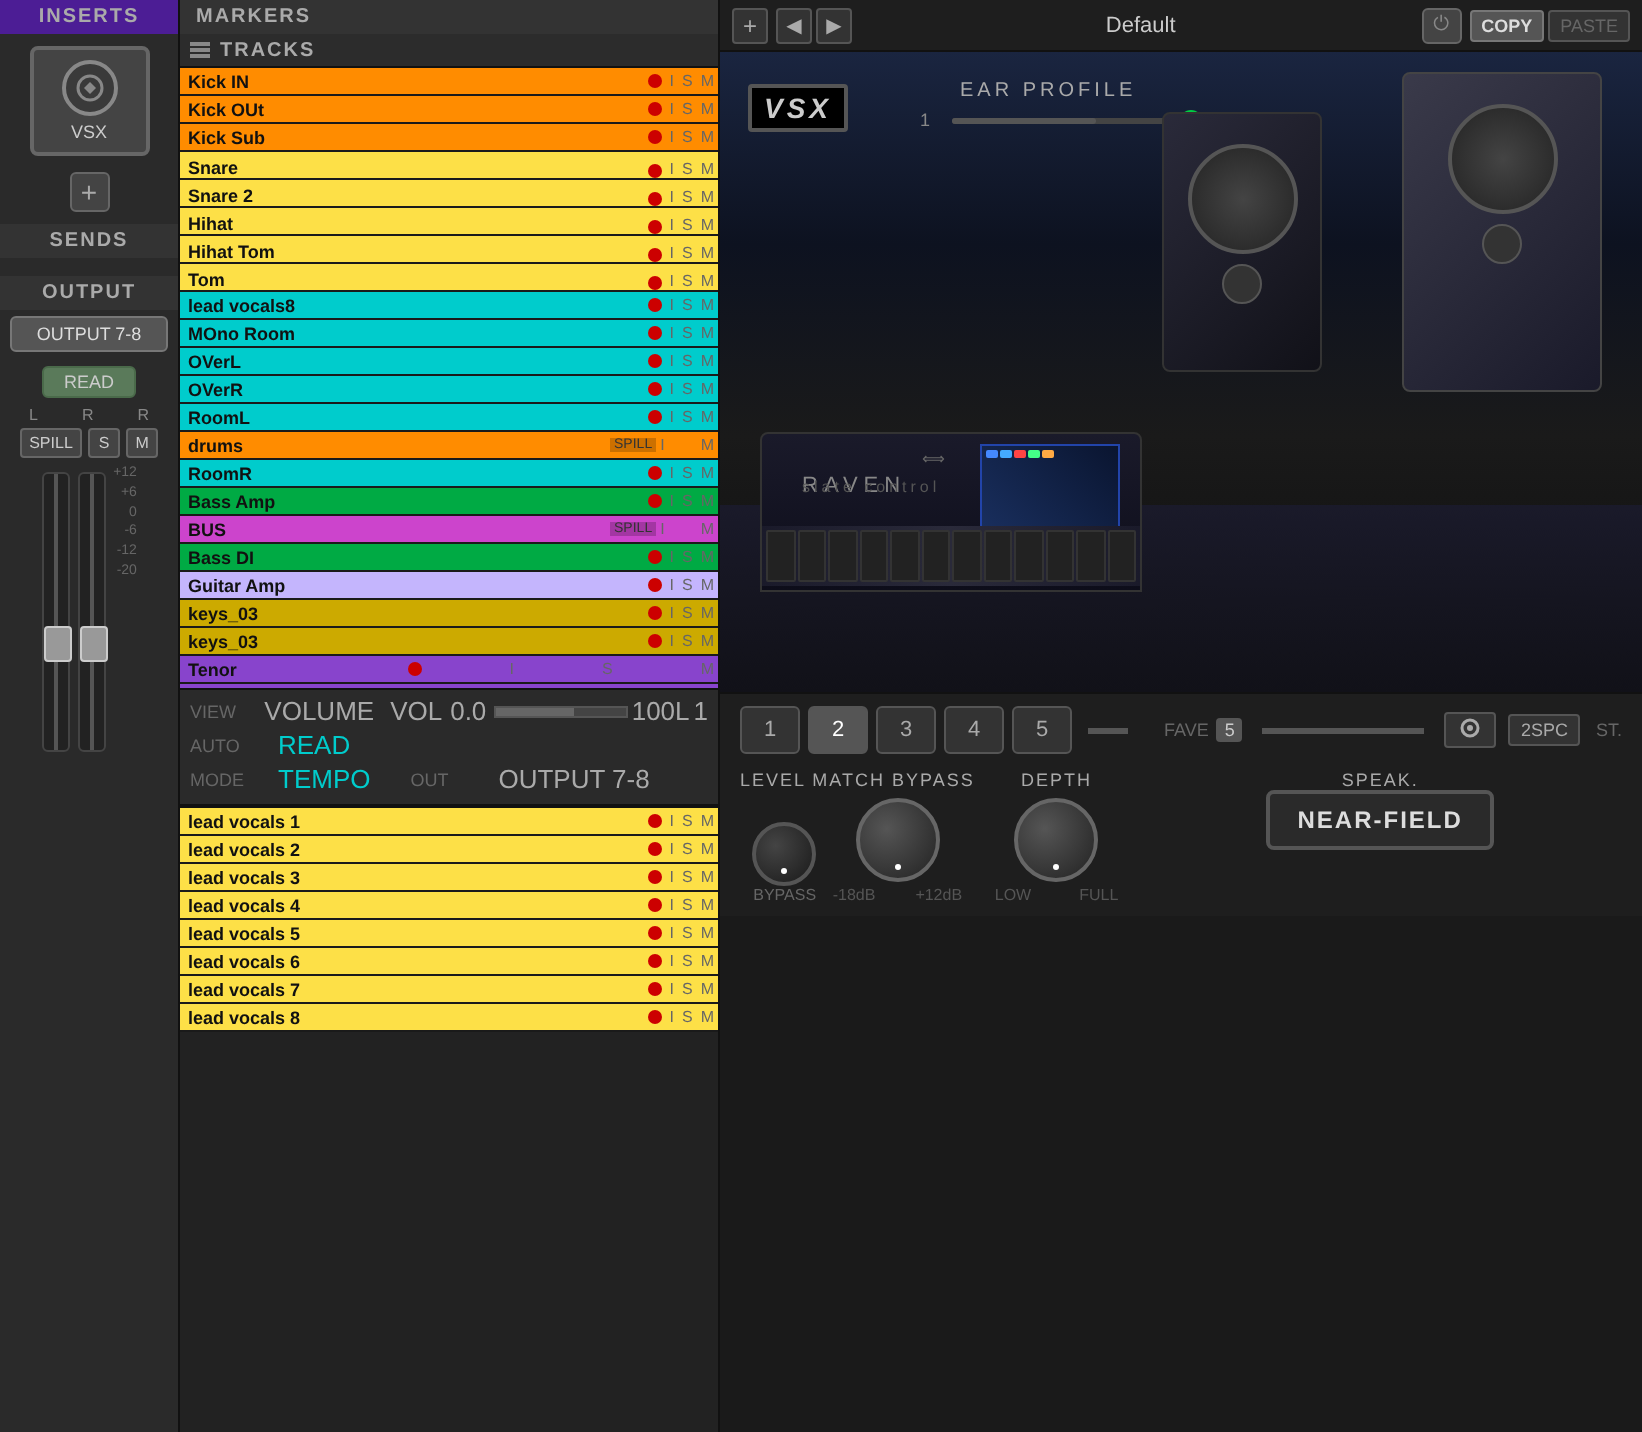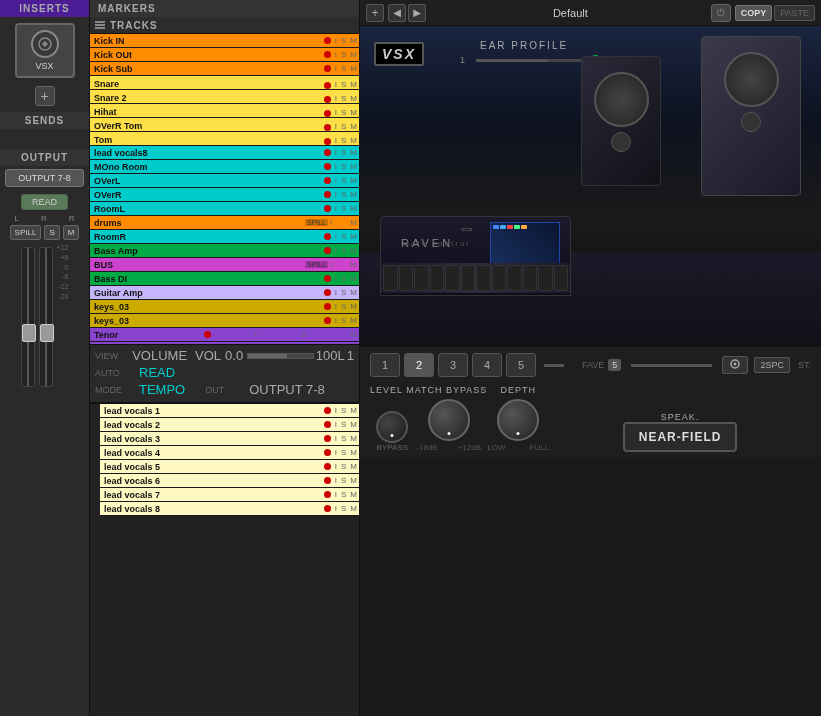--- a/index.html
+++ b/index.html
@@ -81,21 +81,21 @@
       margin-top: 4px;
     }
     .output-section {
       background: #333;
       color: #aaa;
       font-size: 10px;
       font-weight: bold;
       text-align: center;
       padding: 3px 0;
       letter-spacing: 1px;
-      margin-top: 20px;
+      margin-top: 9px;
     }
     .output-button {
       margin: 3px 5px;
       background: #555;
       border: 1px solid #777;
       border-radius: 3px;
       color: #ddd;
       font-size: 9px;
       padding: 3px 2px;
       text-align: center;
@@ -623,21 +623,22 @@
       border-radius: 2px;
       cursor: pointer;
     }
     .st-label {
       color: #666;
       font-size: 9px;
       margin-left: 4px;
     }
     .knob-row {
       display: flex;
-      align-items: flex-end;
+      align-items: flex-start;
+      gap: 10px;
     }
     .section-label {
       color: #aaa;
       font-size: 9px;
       letter-spacing: 1px;
       text-align: center;
     }
     .knob {
       width: 42px;
       height: 42px;
@@ -716,21 +717,21 @@
     }
     .track-section::-webkit-scrollbar { width: 3px; }
     .track-section::-webkit-scrollbar-track { background: #1a1a1a; }
     .track-section::-webkit-scrollbar-thumb { background: #444; }
     .dot-red { background: #cc0000 !important; }
 
     
     .bg-orange { background-color: #ff8c00; }
     .bg-red { background-color: #fde047; align-items: flex-end; }
     .bg-cyan { background-color: #00cccc; }
-    .bg-cyan2 { background-color: #fef9c3; margin-left: 10px; }
+    .bg-cyan2 { background-color: #fde047; }
     .bg-green { background-color: #00aa44; }
     .bg-magenta { background-color: #cc44cc; }
     .bg-lime { background-color: #c4b5fd; }
     .bg-yellow { background-color: #ccaa00; }
     .bg-purple { background-color: #8844cc; gap: 40px; }
   </style>
 </head>
 <body>
 
 <div class="left-panel">
@@ -830,21 +831,21 @@
         <span class="track-m">M</span>
       </div>
       <div class="track-row bg-red">
         <span class="track-name">Hihat</span>
         <div class="track-dot dot-red"></div>
         <span class="track-i">I</span>
         <span class="track-s">S</span>
         <span class="track-m">M</span>
       </div>
       <div class="track-row bg-red">
-        <span class="track-name">OVerR Tom</span>
+        <span class="track-name">Hihat Tom</span>
         <div class="track-dot dot-red"></div>
         <span class="track-i">I</span>
         <span class="track-s">S</span>
         <span class="track-m">M</span>
       </div>
       <div class="track-row bg-red">
         <span class="track-name">Tom</span>
         <div class="track-dot dot-red"></div>
         <span class="track-i">I</span>
         <span class="track-s">S</span>

